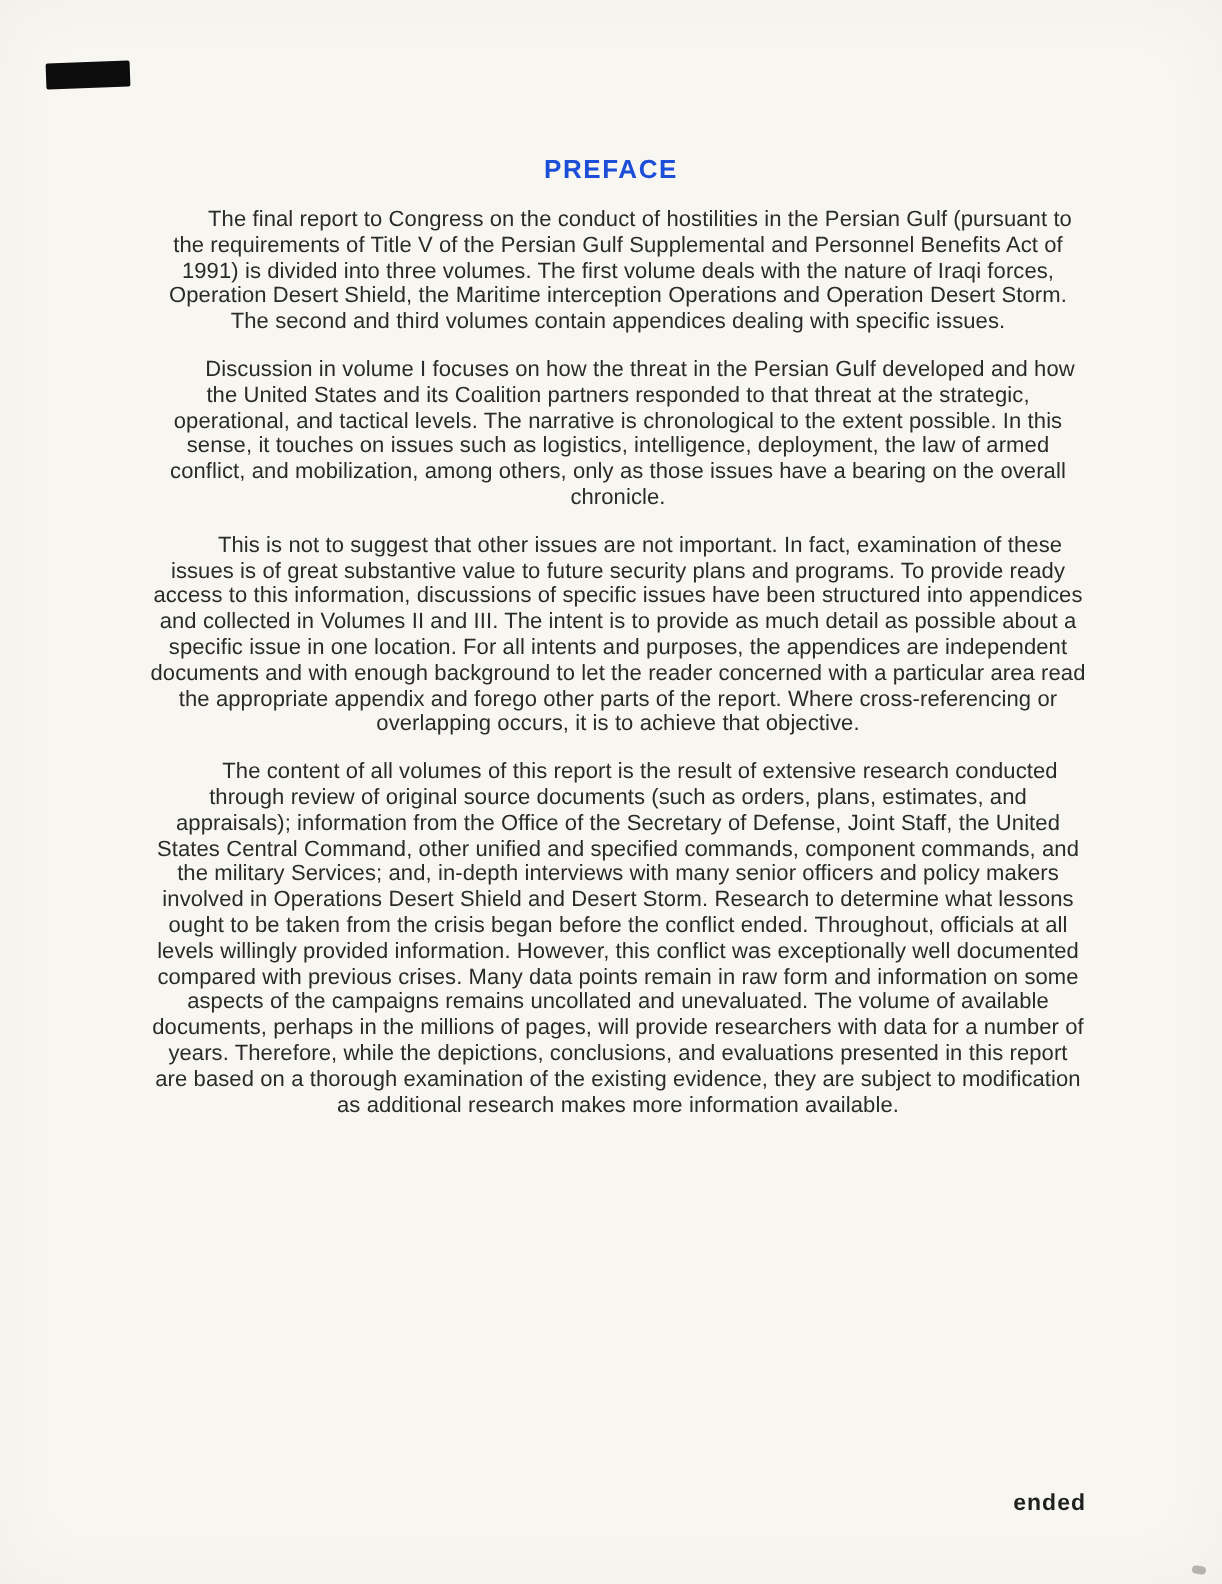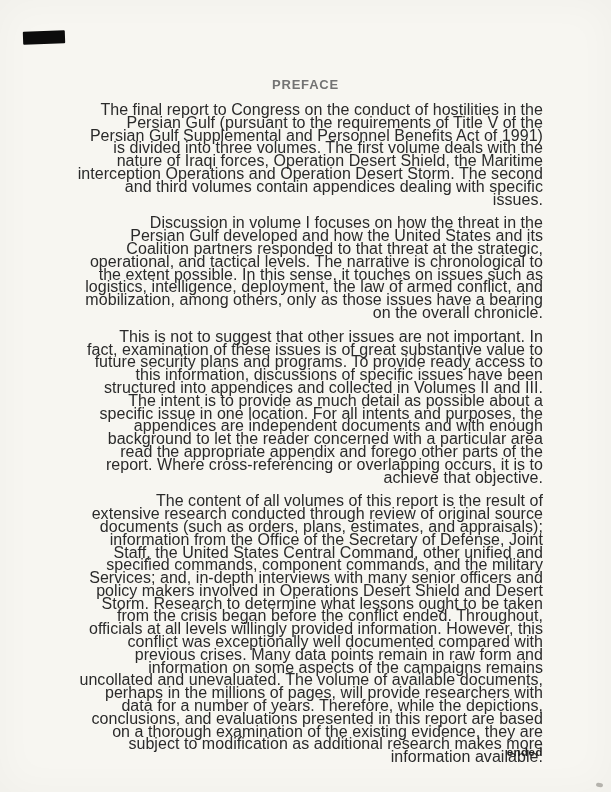--- a/index.html
+++ b/index.html
@@ -30,36 +30,36 @@
   .title {
     position: absolute;
     top: 77px;
     left: 0;
     width: 100%;
     text-align: center;
     margin: 0;
     font-size: 13px;
     font-weight: bold;
     letter-spacing: 0.8px;
-    color: #737373;
+    color: #1d4ed8;
   }
   .body-text {
     position: absolute;
     left: 75px;
     top: 104px;
     width: 468px;
   }
   .para {
     margin: 0 0 11px 0;
-    font-size: 16px;
+    font-size: 11px;
     line-height: 12.8px;
     text-indent: 22px;
     letter-spacing: 0.05px;
     color: #2a2a2a;
-    text-align: right;
+    text-align: center;
   }
   .page-number {
     position: absolute;
     right: 68px;
     top: 746px;
     font-size: 11.5px;
     font-weight: bold;
     letter-spacing: 0.5px;
     color: #1f1f1f;
   }

